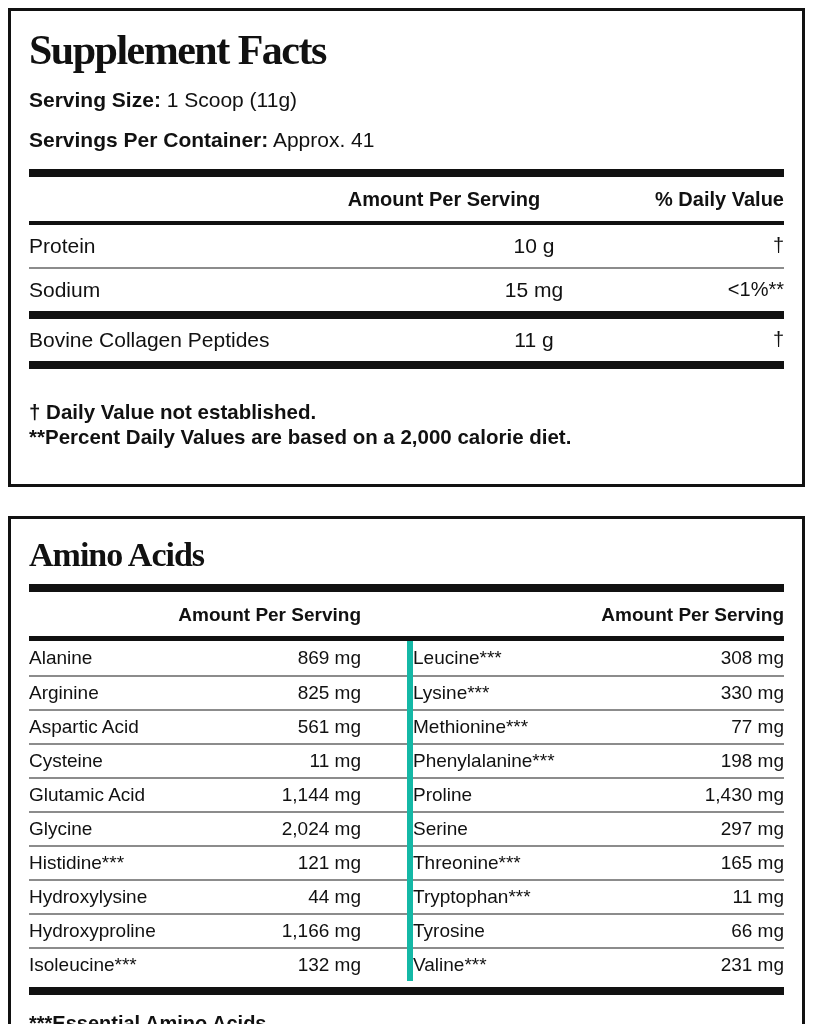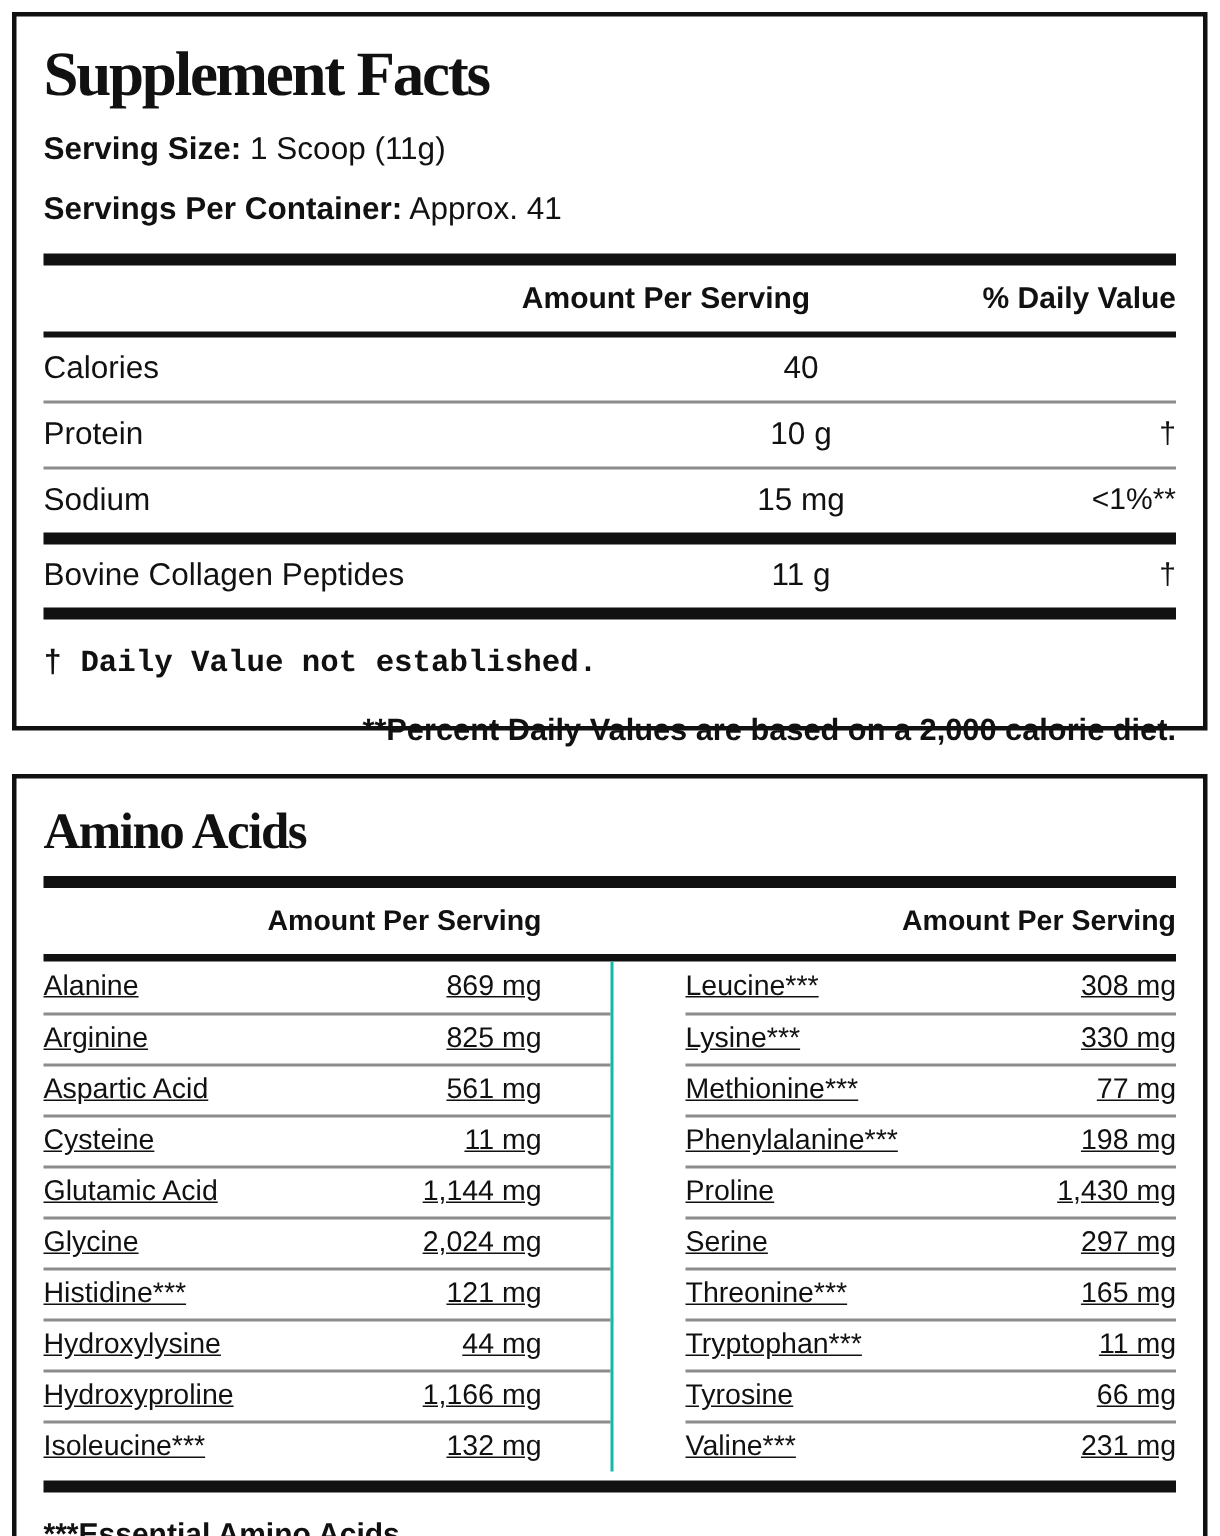--- a/index.html
+++ b/index.html
@@ -43,37 +43,37 @@
   .f-head .c-amt{text-align:center;}
   .f-head .c-dv{text-align:right;}
   .f-row{
     display:grid;grid-template-columns:1fr 200px 150px;
     align-items:center;font-size:21px;padding:9px 0;
   }
   .f-row .c-amt{text-align:center;}
   .f-row .c-dv{text-align:right;font-size:20px;}
   .f-row + .f-row{border-top:2px solid var(--divider);}
   .footnote{font-size:20.5px;font-weight:bold;line-height:1.25;}
-  #fn1{margin-top:17px;font-family:Liberation Mono, monospace;}
-  #fn2{margin-top:19px;text-align:right;}
+  #fn1{margin-top:30px;}
+  #fn2{}
 
   
   #amino-title{font-size:34px;margin-top:17px;letter-spacing:-1px;}
   #amino-bar-top{margin-top:11px;}
   .a-head{display:flex;font-weight:bold;font-size:19px;padding:12px 0 10px;}
   .a-head .h-left{flex:0 0 378px;text-align:right;padding-right:46px;}
   .a-head .h-right{flex:1;text-align:right;}
   .a-table{display:flex;align-items:stretch;}
   .a-col{display:block;}
   .a-left{flex:0 0 378px;}
   .a-left .a-row{padding-right:46px;}
-  .a-right{flex:1;border-left:2px solid #14b8a6;padding-left:48px;}
+  .a-right{flex:1;border-left:6px solid #14b8a6;}
   .a-row{
     display:flex;justify-content:space-between;align-items:center;
-    font-size:19px;padding:7px 0;height:34px;text-decoration:underline;
+    font-size:19px;padding:7px 0;height:34px;
   }
   .a-row + .a-row{border-top:2px solid var(--divider);}
   #amino-bar-bottom{margin-top:6px;}
   #amino-footnote{font-size:20px;font-weight:bold;margin-top:17px;}
 </style>
 </head>
 <body>
 
 <section class="panel" id="facts-panel">
   <h1 class="big-title">Supplement Facts</h1>
@@ -87,25 +87,20 @@
   <div class="f-head">
     <span class="c-name"></span>
     <span class="c-amt">Amount Per Serving</span>
     <span class="c-dv">% Daily Value</span>
   </div>
 
   <div class="bar bar4"></div>
 
   <div>
     <div class="f-row">
-      <span class="c-name">Calories</span>
-      <span class="c-amt">40</span>
-      <span class="c-dv"></span>
-    </div>
-    <div class="f-row">
       <span class="c-name">Protein</span>
       <span class="c-amt">10 g</span>
       <span class="c-dv">†</span>
     </div>
     <div class="f-row">
       <span class="c-name">Sodium</span>
       <span class="c-amt">15 mg</span>
       <span class="c-dv">&lt;1%**</span>
     </div>
     <div class="bar bar8"></div>

